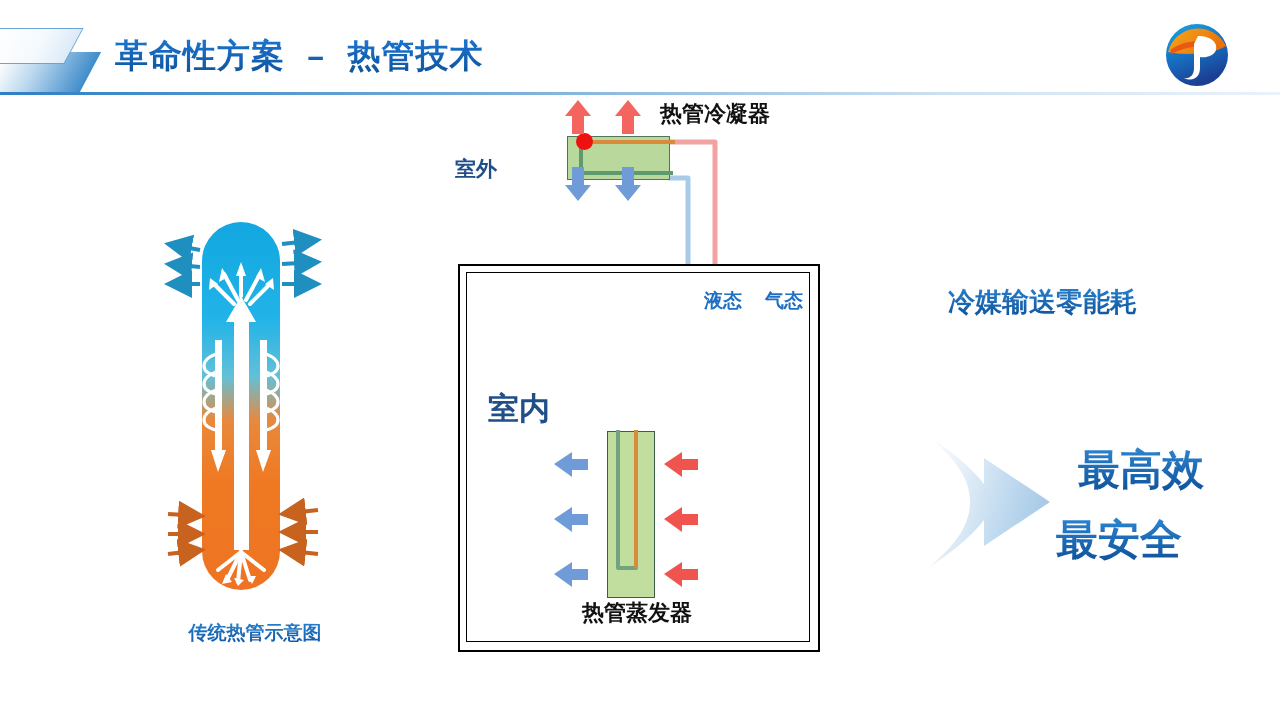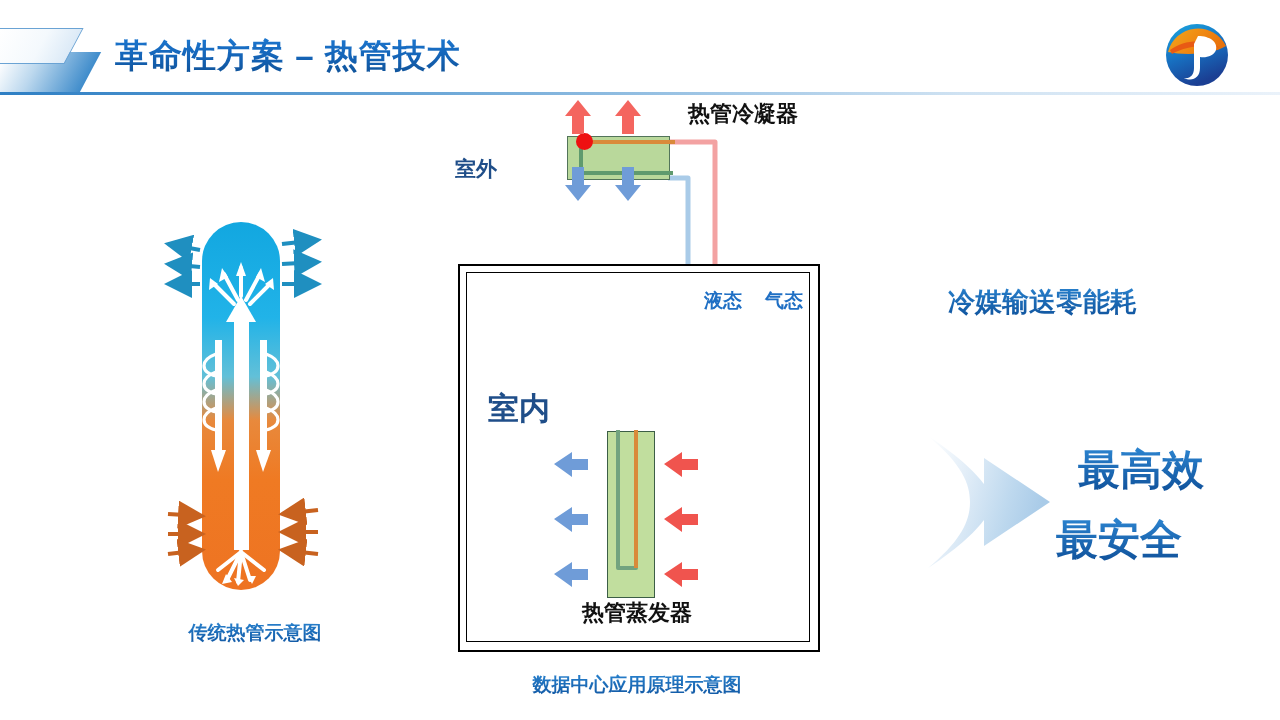--- a/index.html
+++ b/index.html
@@ -3,21 +3,21 @@
 <meta charset="utf-8">
 <style>
   html,body{margin:0;padding:0;}
   body{
     width:1280px;height:720px;
     background:#ffffff;
     font-family:"Liberation Sans","DejaVu Sans",sans-serif;
     overflow:hidden;
     position:relative;
   }
-  .slide{position:absolute;inset:0;width:1280px;height:640px;background:#fff;}
+  .slide{position:absolute;inset:0;width:1280px;height:640px;background:#fff;font-family:Liberation Mono, monospace;}
 
   
   .hdr-rule{
     position:absolute;left:0;top:92px;width:1280px;height:3px;
     background:linear-gradient(to right,#2e7fc4 0%,#6fa9d8 35%,#cfe2f2 75%,#eaf2fa 100%);
   }
   .hdr-para-fill{
     position:absolute;left:-6px;top:52px;width:96px;height:42px;
     background:linear-gradient(to right,#ffffff 0%,#bcd8ee 40%,#3f8ccb 100%);
     transform:skewX(-28deg);
@@ -54,21 +54,21 @@
     background:linear-gradient(to bottom,#12a7e0 0%,#21b3e8 26%,#62c0d8 42%,#e8893c 54%,#ef7a23 70%,#ee7322 100%);
   }
   .hp-cap{position:absolute;left:160px;top:620px;width:190px;text-align:center;
     font-size:19px;font-weight:bold;color:#1668bf;
     background:linear-gradient(to bottom,#2a84d0,#0f54a0);
     -webkit-background-clip:text;background-clip:text;-webkit-text-fill-color:transparent;}
 
   
   .outdoor-label{position:absolute;left:455px;top:155px;font-size:21px;font-weight:bold;color:#1f4e89;}
   .indoor-label{position:absolute;left:488px;top:388px;font-size:31px;font-weight:bold;color:#1f4e89;}
-  .cond-label{position:absolute;left:688px;top:99px;font-size:22px;font-weight:bold;color:#111;white-space:nowrap;text-align:right;}
+  .cond-label{position:absolute;left:660px;top:99px;font-size:22px;font-weight:bold;color:#111;white-space:nowrap;text-align:right;}
   .evap-label{position:absolute;left:582px;top:598px;font-size:22px;font-weight:bold;color:#111;white-space:nowrap;}
   .liq-label{position:absolute;left:704px;top:288px;font-size:19px;font-weight:bold;color:#1f6fc4;}
   .gas-label{position:absolute;left:765px;top:288px;font-size:19px;font-weight:bold;color:#1f6fc4;text-align:right;}
 
   .room-outer{position:absolute;left:458px;top:264px;width:358px;height:384px;border:2.5px solid #000;background:#fff;}
   .room-inner{position:absolute;left:466px;top:272px;width:342px;height:368px;border:1.2px solid #000;}
 
   .cond-box{position:absolute;left:567px;top:136px;width:101px;height:42px;
     background:#b9d89b;border:1px solid #52745a;}
   .cond-dot{position:absolute;left:576px;top:133px;width:17px;height:17px;border-radius:50%;background:#ee1111;}
@@ -260,21 +260,20 @@
       <polygon points="2,124 20,112 20,119 36,119 36,130 20,130 20,137"></polygon>
     </g>
     <g fill="#f0544e">
       <polygon points="112,14 130,2 130,9 146,9 146,20 130,20 130,27"></polygon>
       <polygon points="112,69 130,57 130,64 146,64 146,75 130,75 130,82"></polygon>
       <polygon points="112,124 130,112 130,119 146,119 146,130 130,130 130,137"></polygon>
     </g>
   </svg>
 
   <div class="evap-label">热管蒸发器</div>
-  <div class="center-cap">数据中心应用原理示意图</div>
 
   <div class="r-txt2">冷媒输送零能耗</div>
 
   <div class="big-arrow">
     <svg width="150" height="150" viewBox="0 0 150 150">
       <defs>
         <linearGradient id="arrGrad" x1="0" y1="0" x2="1" y2="0.3">
           <stop offset="0%" stop-color="#ffffff"></stop>
           <stop offset="35%" stop-color="#e3eef8"></stop>
           <stop offset="75%" stop-color="#bdd8ee"></stop>

